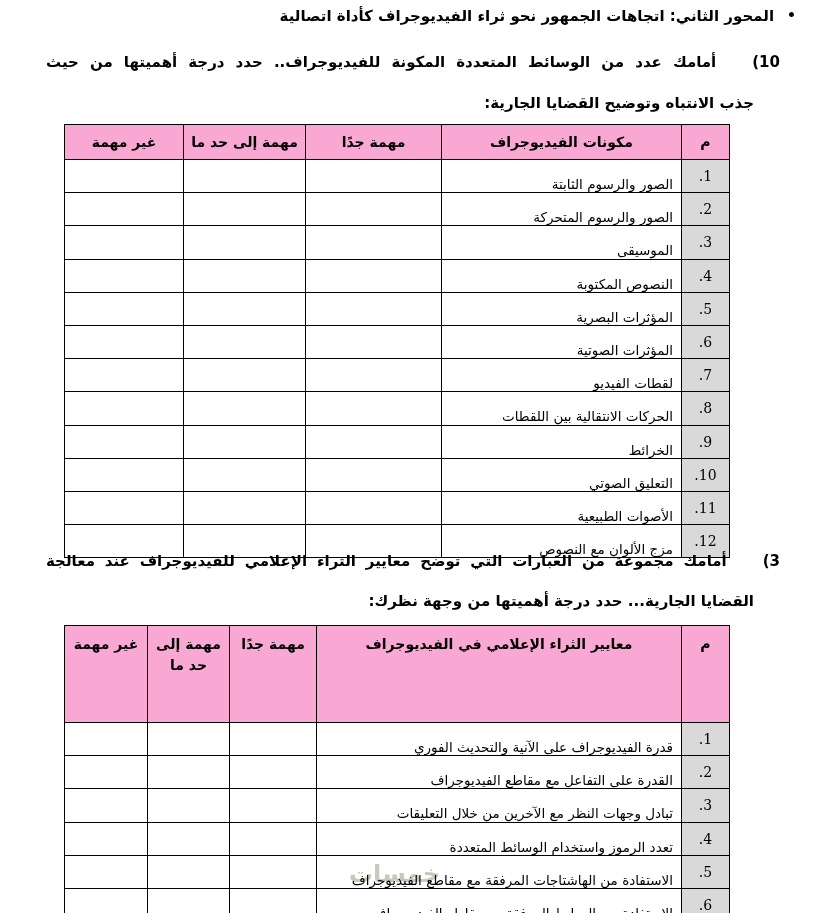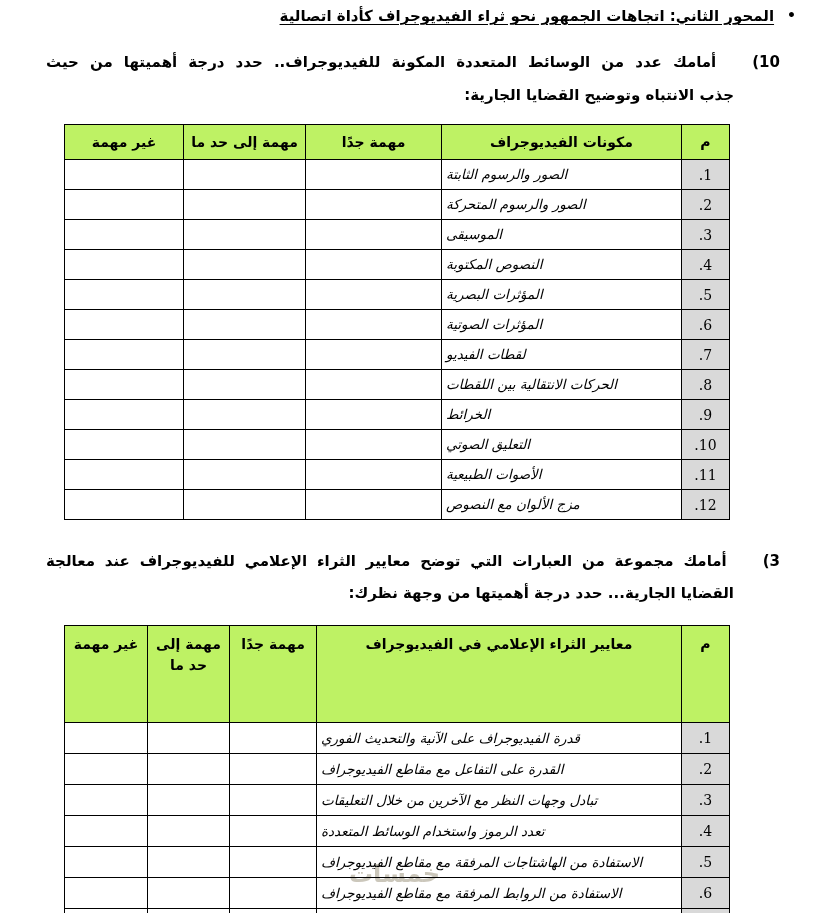--- a/index.html
+++ b/index.html
@@ -8,62 +8,62 @@
     position:relative; width:826px; height:913px; margin:0 auto;
     background:#ffffff; overflow:hidden; color:#000;
     font-family:"DejaVu Sans", sans-serif;
   }
   
   .doc-title {
     position:absolute; top:7px; right:30px;
     direction:rtl; font-weight:bold; font-size:15px; white-space:nowrap;
   }
   .doc-title .bullet { display:inline-block; margin-left:13px; font-size:14px; vertical-align:1px; }
-  .title-text { text-decoration:underline; text-underline-offset:3px; }
+  .title-text { text-underline-offset:3px; }
 
   
   .q-line1 {
     position:absolute; right:46px; left:46px;
     direction:rtl; display:flex; font-weight:bold; font-size:15px; line-height:1.35;
   }
   .q10 .q-line1 { top:52px; }
   .q11 .q-line1 { top:551px; }
   .q-num { direction:ltr; unicode-bidi:isolate; flex:0 0 auto;text-align:center; }
   .q-body { flex:1 1 auto; margin-right:36px; text-align:justify; text-align-last:justify; }
   .q-line2 {
-    position:absolute; right:92px;
-    direction:rtl; font-weight:bold; font-size:15px; white-space:nowrap;
+    position:absolute; right:72px;
+    direction:rtl; font-weight:bold; font-size:15px; white-space:nowrap;margin-top:8px;
   }
   .q10 .q-line2 { top:86px; }
   .q11 .q-line2 { top:584px; }
 
   
   table {
     position:absolute; left:64px; width:665px;
     border-collapse:collapse; table-layout:fixed; direction:rtl;
     background:transparent;
   }
   .t1 { top:124px; }
   .t2 { top:625px; }
   th, td { border:1px solid #000; }
   th {
-    background:#bef264; font-weight:bold; font-size:14px;
+    background:#f9a8d4; font-weight:bold; font-size:14px;
     text-align:center; line-height:1.5;
   }
   .t1 th { height:35px; vertical-align:middle; }
   .t2 th { height:97px; vertical-align:top; padding-top:8px; }
   .t1 td { height:30px; }
   .t2 td { height:31px; }
   td.num {
     background:#d9d9d9; text-align:center; vertical-align:middle;
     direction:ltr; font-family:"DejaVu Serif", serif; font-size:14px;
   }
   td.label {
-    text-align:left; vertical-align:middle;
-    padding:0 8px 0 4px; font-size:13.5px; line-height:1.2;font-style:italic;
+    text-align:right; vertical-align:middle;
+    padding:16px 8px 0 4px; font-size:13.5px; line-height:1.2;
   }
   td.blank { background:transparent; }
 
   
   .watermark {
     position:absolute; top:860px; left:349px;
     direction:rtl; font-weight:bold; font-size:24px; letter-spacing:2px;
     color:#c6c1b4; opacity:.9; pointer-events:none; white-space:nowrap;
   }
 </style>

